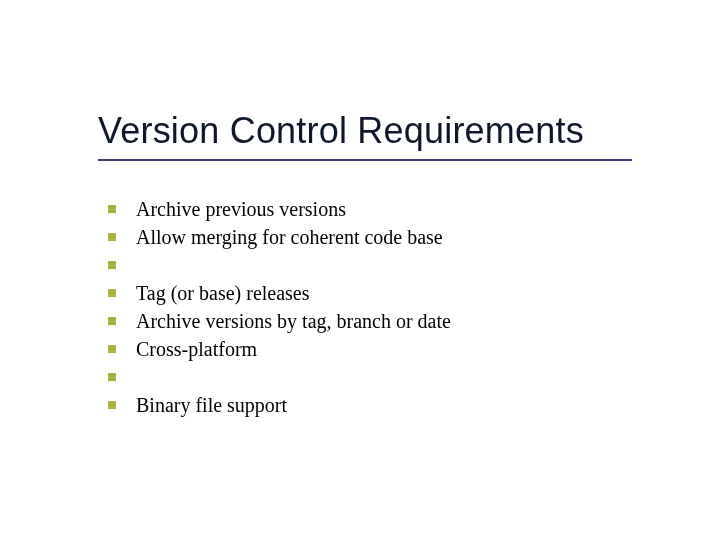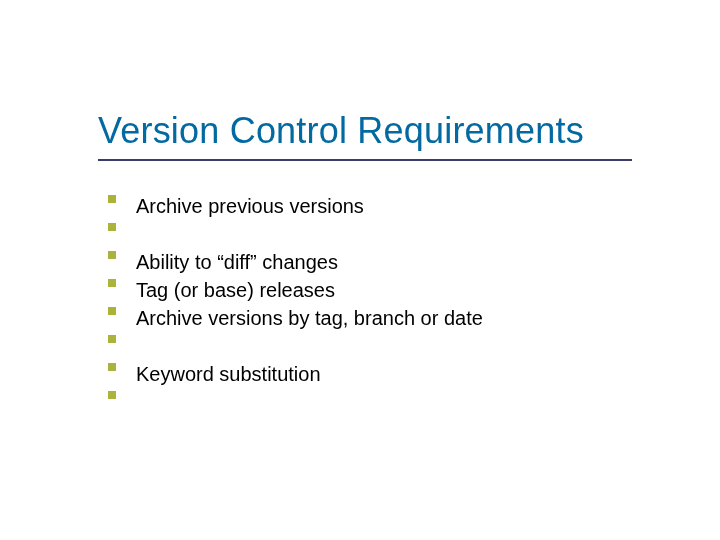--- a/index.html
+++ b/index.html
@@ -15,41 +15,42 @@
     position: relative;
     width: 720px;
     height: 540px;
     box-sizing: border-box;
   }
   .title {
     position: absolute;
     left: 98px;
     top: 110px;
     font-size: 36px;
-    color: #0369a1;
+    color: #0f172a;
     letter-spacing: 0.2px;
     white-space: nowrap;
   }
   .underline {
     position: absolute;
     left: 98px;
     top: 159px;
     height: 2px;
     width: 534px;
     background: #3a3b6a;
   }
   .content {
     position: absolute;
     left: 108px;
     top: 195px;
   }
   .item {
     display: flex;
-    align-items: flex-start;
+    align-items: center;
     height: 28px;
+    font-family: Liberation Serif, serif;
   }
   .bullet {
     width: 8px;
     height: 8px;
     background: #aab43c;
     margin-right: 20px;
     flex: 0 0 auto;
   }
   .label {
     font-size: 20px;
@@ -63,37 +64,38 @@
 <div class="slide">
   <div class="title">Version Control Requirements</div>
   <div class="underline"></div>
   <div class="content">
     <div class="item">
       <div class="bullet"></div>
       <div class="label">Archive previous versions</div>
     </div>
     <div class="item">
       <div class="bullet"></div>
+      <div class="label">Allow merging for coherent code base</div>
     </div>
     <div class="item">
       <div class="bullet"></div>
-      <div class="label">Ability to “diff” changes</div>
     </div>
     <div class="item">
       <div class="bullet"></div>
       <div class="label">Tag (or base) releases</div>
     </div>
     <div class="item">
       <div class="bullet"></div>
       <div class="label">Archive versions by tag, branch or date</div>
     </div>
     <div class="item">
       <div class="bullet"></div>
+      <div class="label">Cross-platform</div>
     </div>
     <div class="item">
       <div class="bullet"></div>
-      <div class="label">Keyword substitution</div>
     </div>
     <div class="item">
       <div class="bullet"></div>
+      <div class="label">Binary file support</div>
     </div>
   </div>
 </div>
 
 </body></html>

